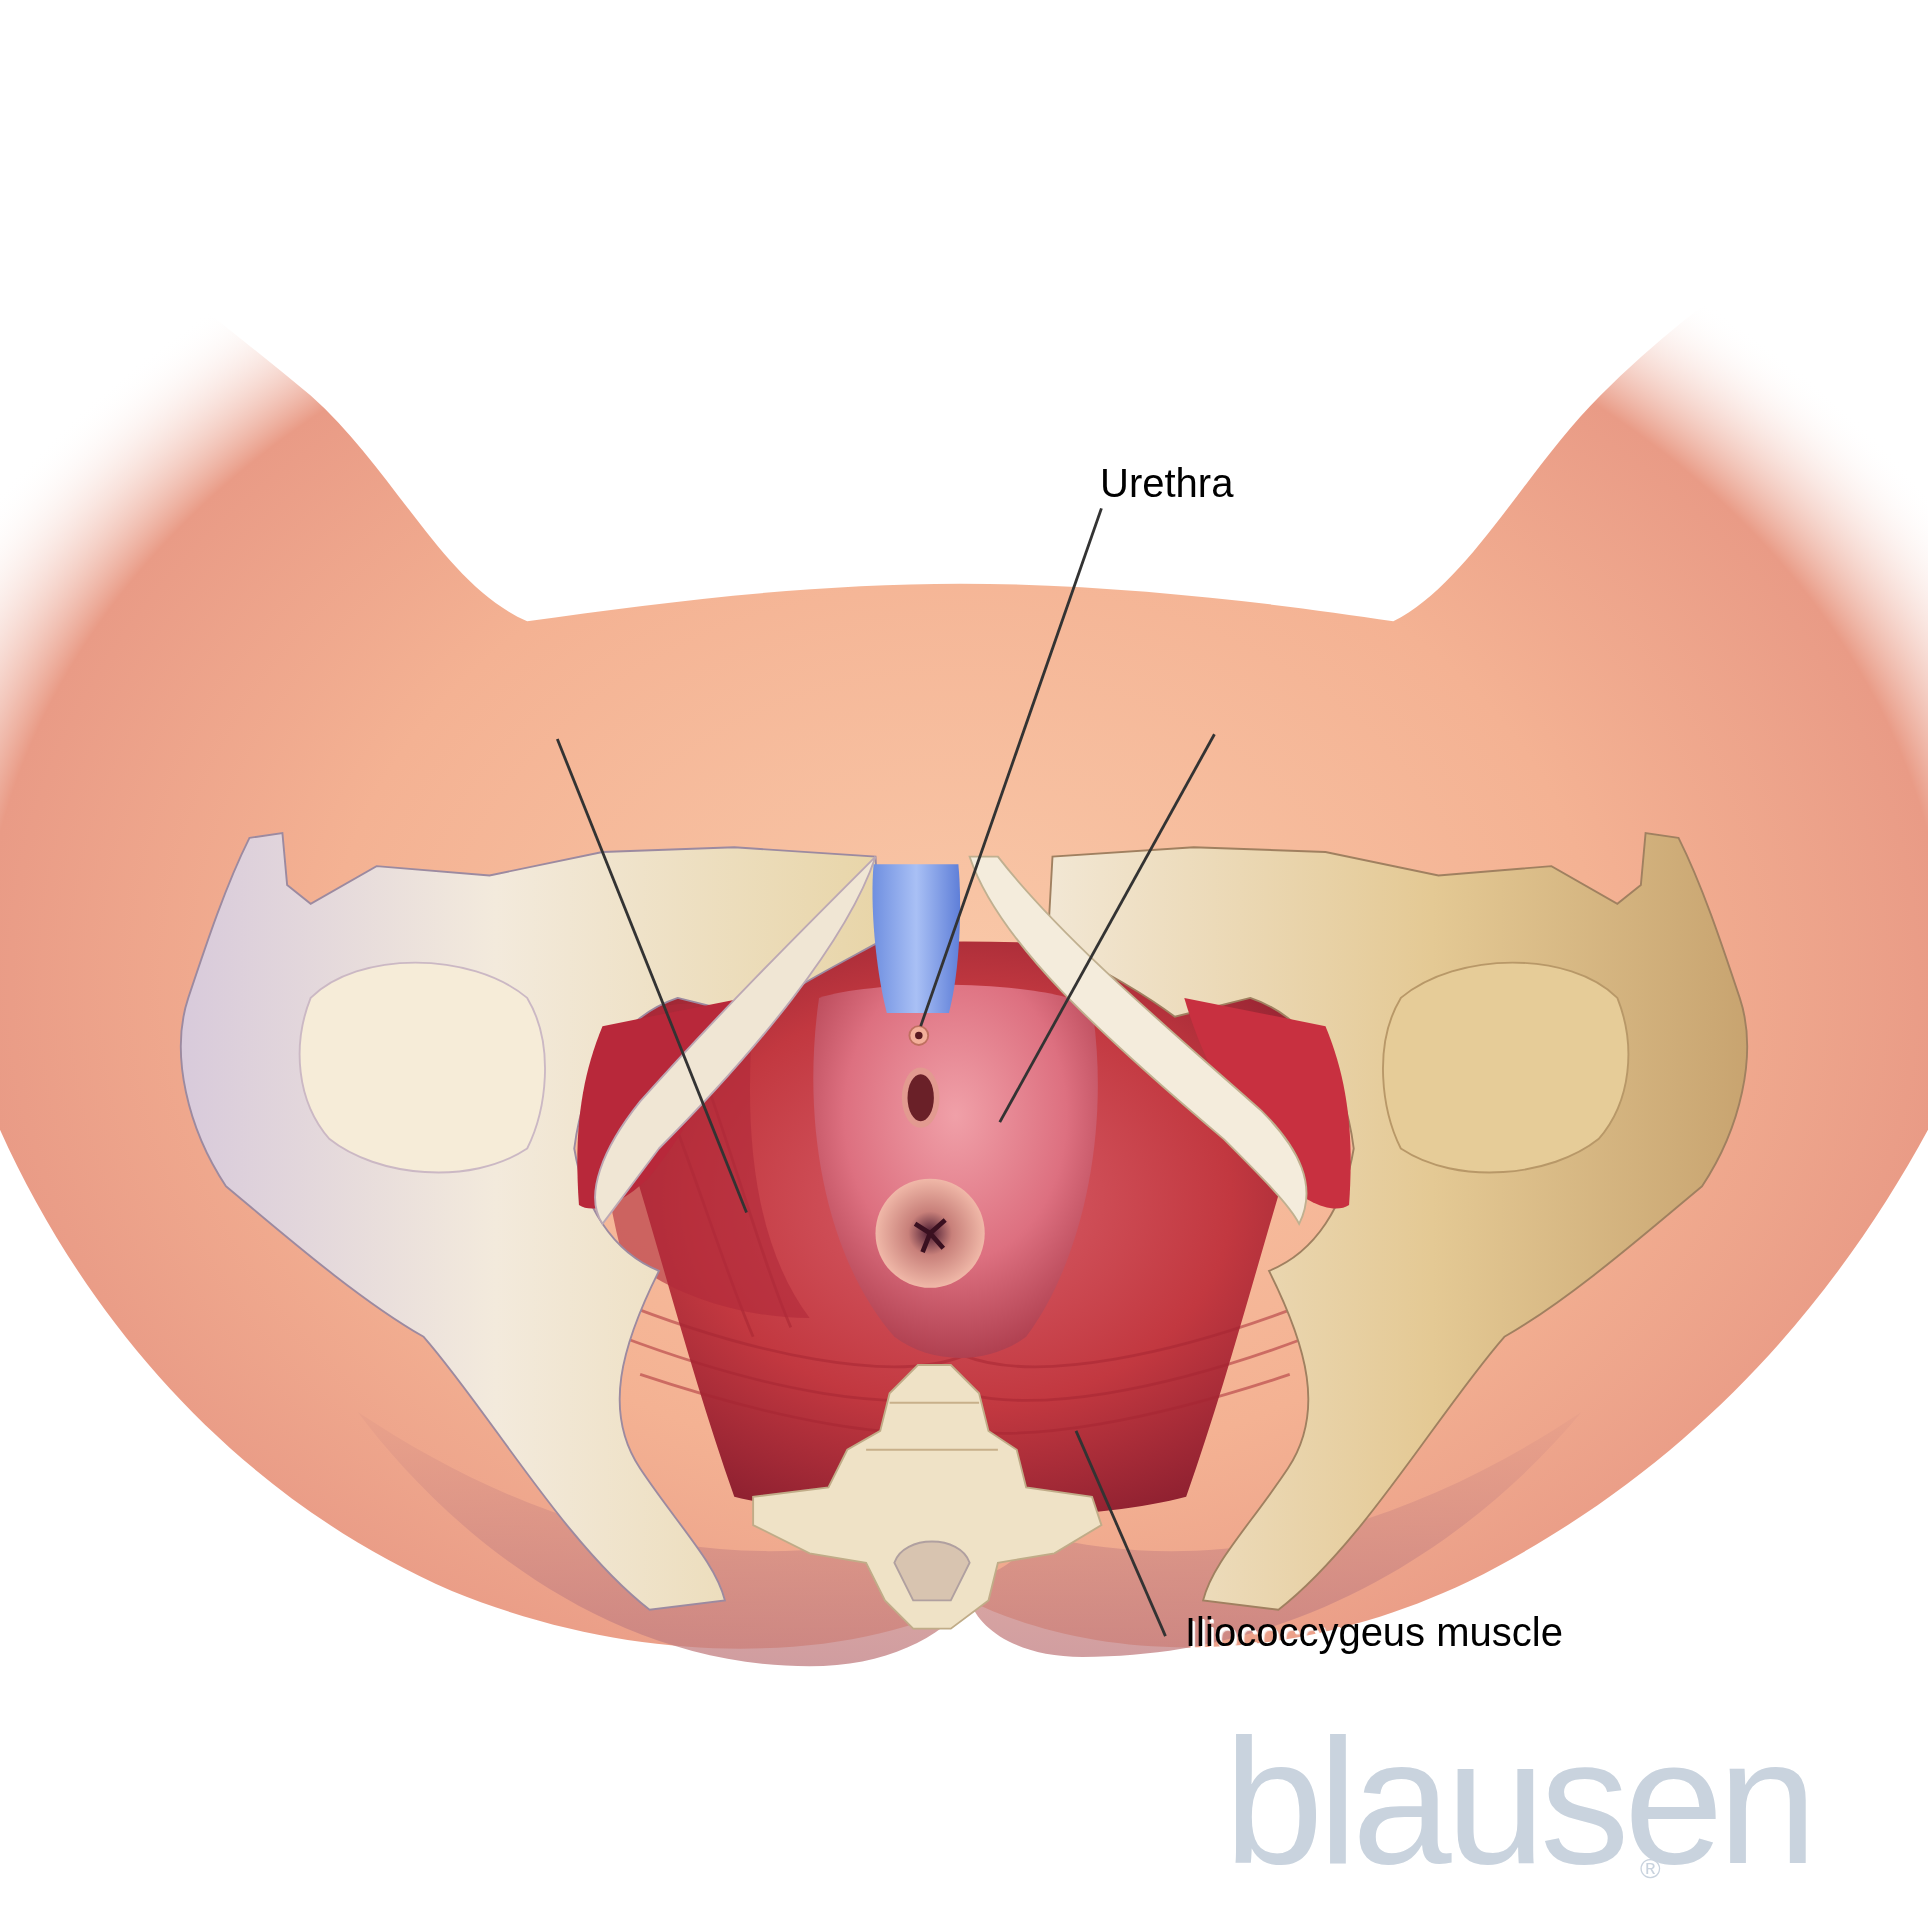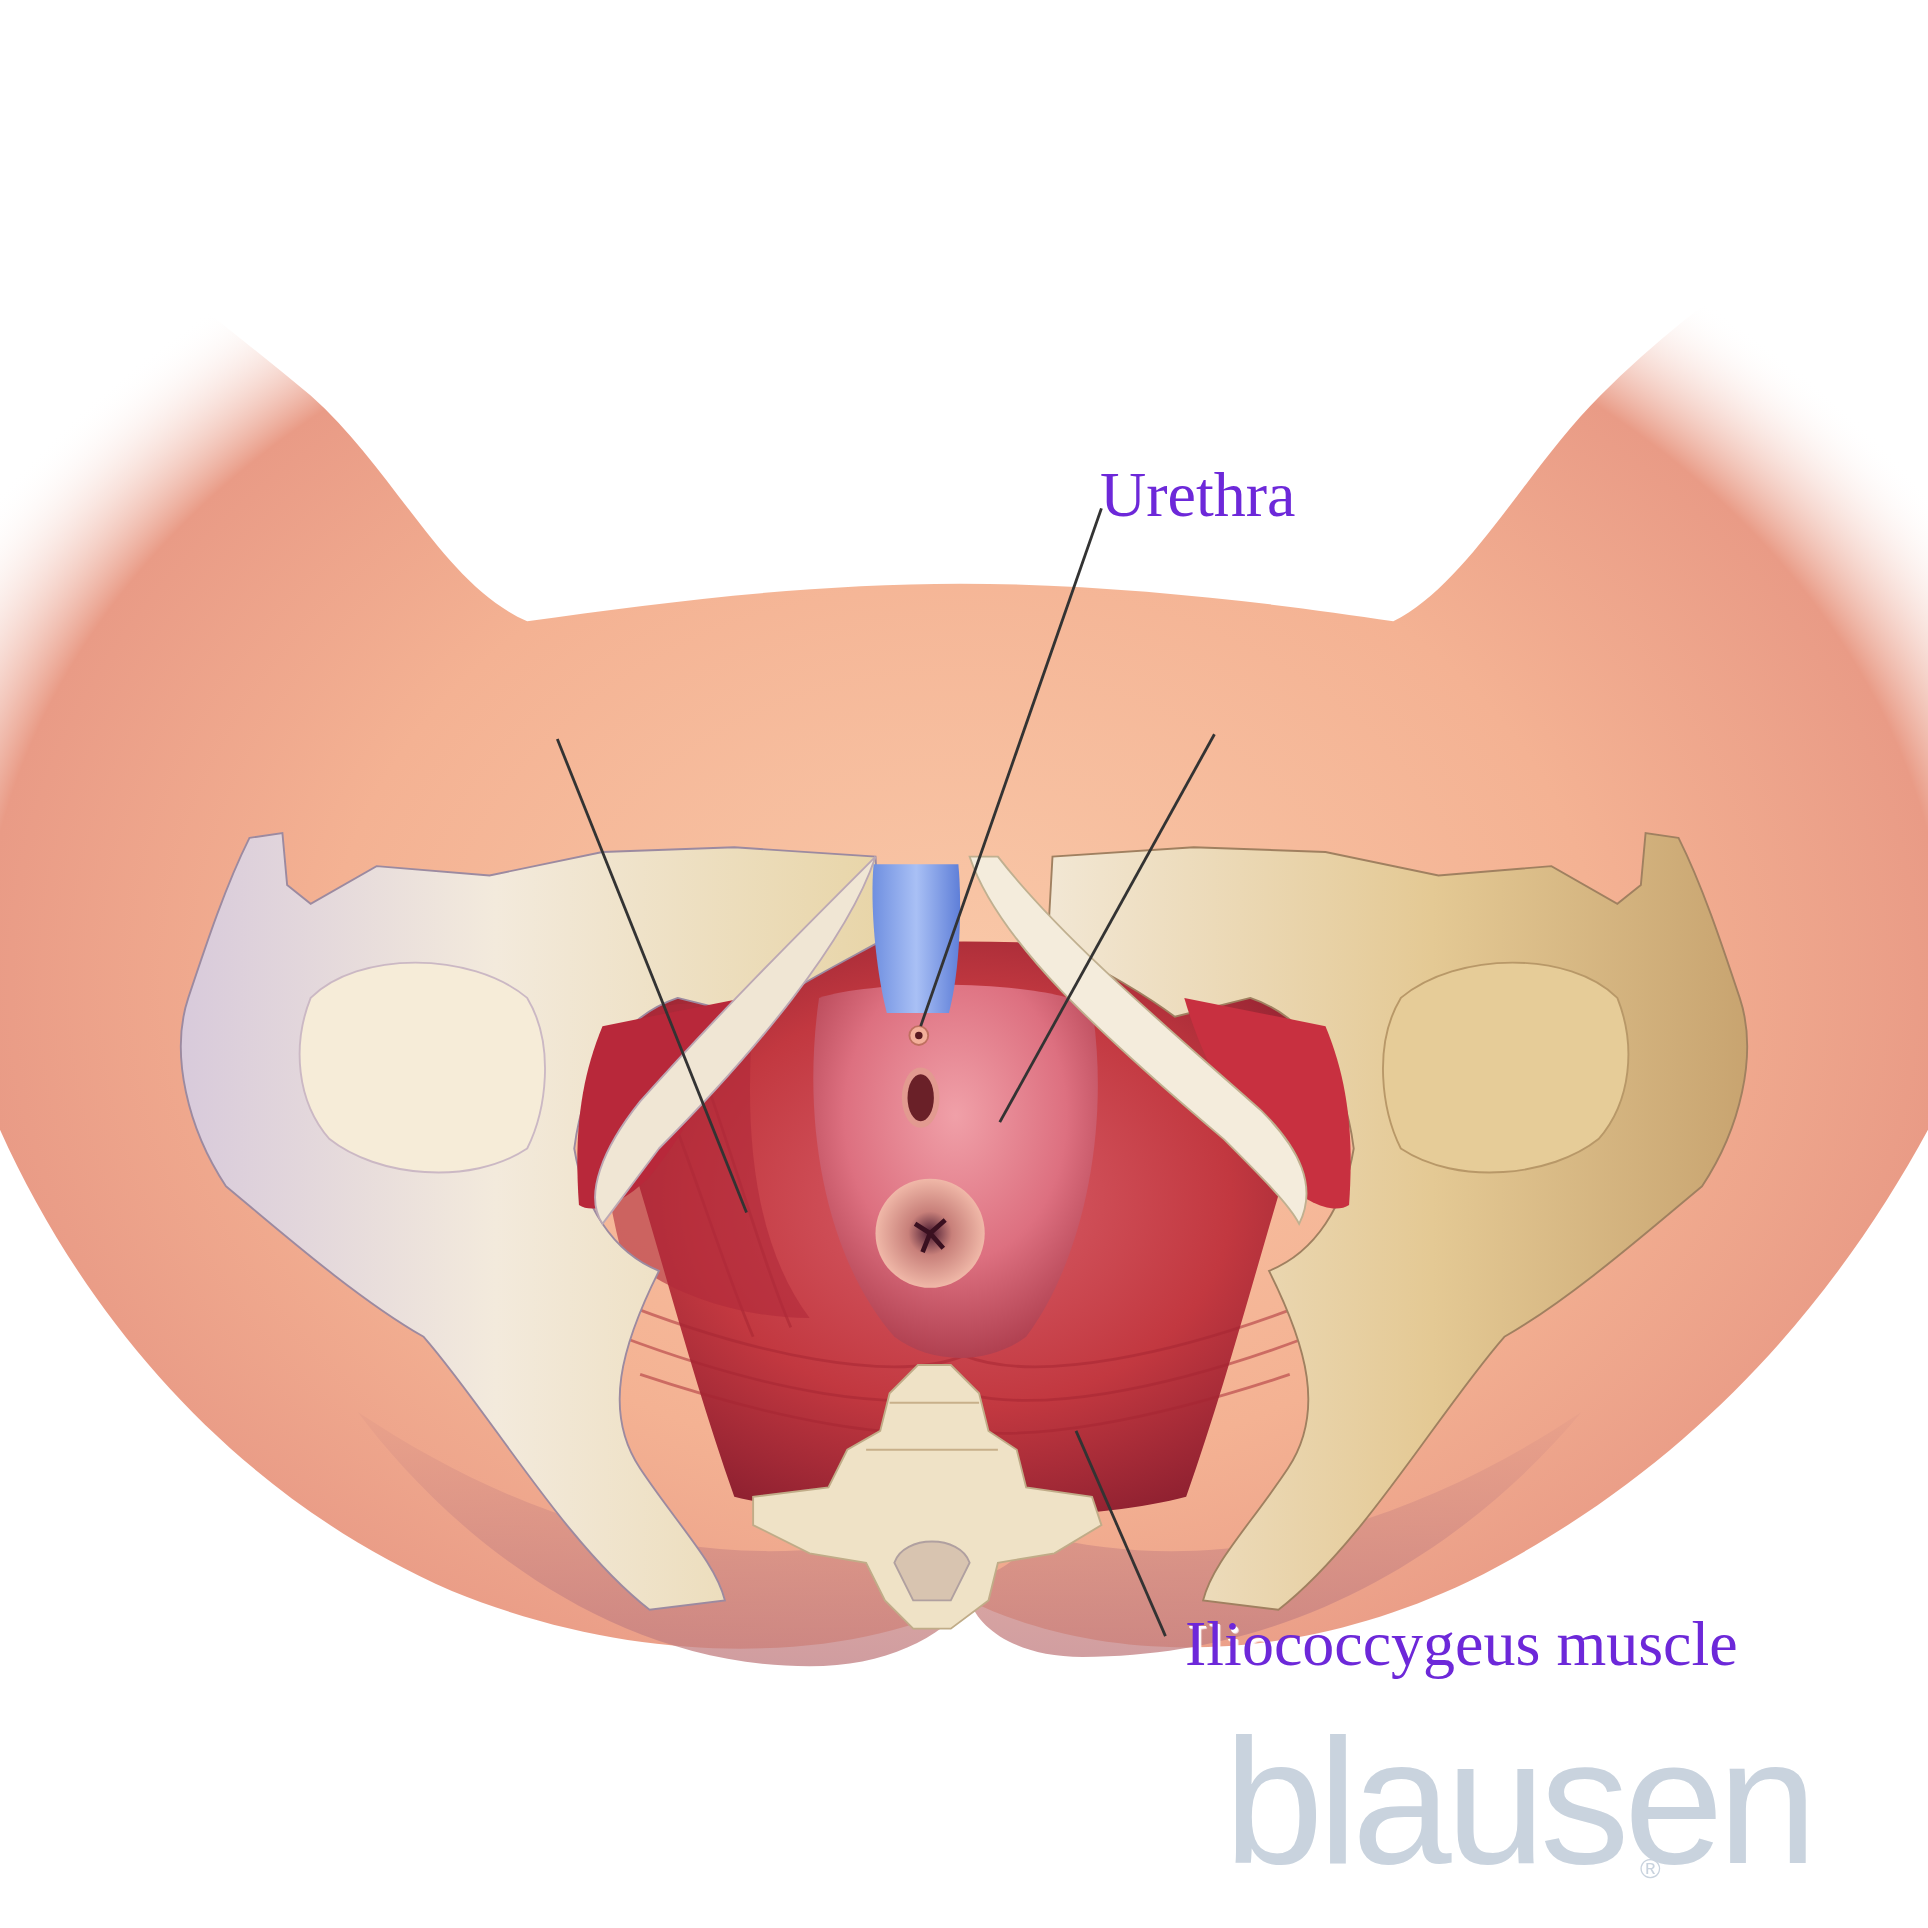--- a/index.html
+++ b/index.html
@@ -1,22 +1,22 @@
 <!DOCTYPE html>
 <html style="font-size:15px"><head>
 <meta charset="utf-8">
 <style>
   html, body { margin: 0; padding: 0; background: #ffffff; }
   body { width: 1928px; height: 1928px; position: relative; overflow: hidden; font-family: "Liberation Sans", sans-serif; }
   #stage { position: absolute; left: 0; top: 0; width: 1928px; height: 1928px; }
   .label {
     position: absolute;
-    font-family: Liberation Serif, serif;
-    font-size: 64px;
-    color: #6d28d9;
+    font-family: Liberation Sans, sans-serif;
+    font-size: 40px;
+    color: #000000;
     line-height: 1;
     white-space: nowrap;
     text-shadow: 1.9px 2.8px 0 #ffffff, 2.8px 3.8px 0.9px rgba(255,255,255,0.8);
   }
   .logo {
     position: absolute;
     font-family: "Liberation Sans", sans-serif;
     font-size: 179px;
     color: #c9d3de;
     letter-spacing: -5.6px;

